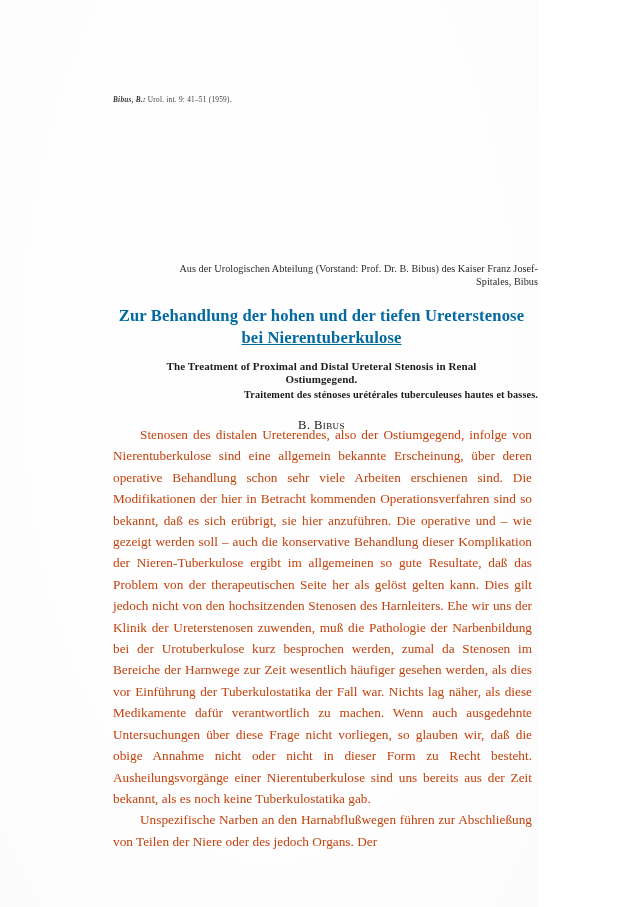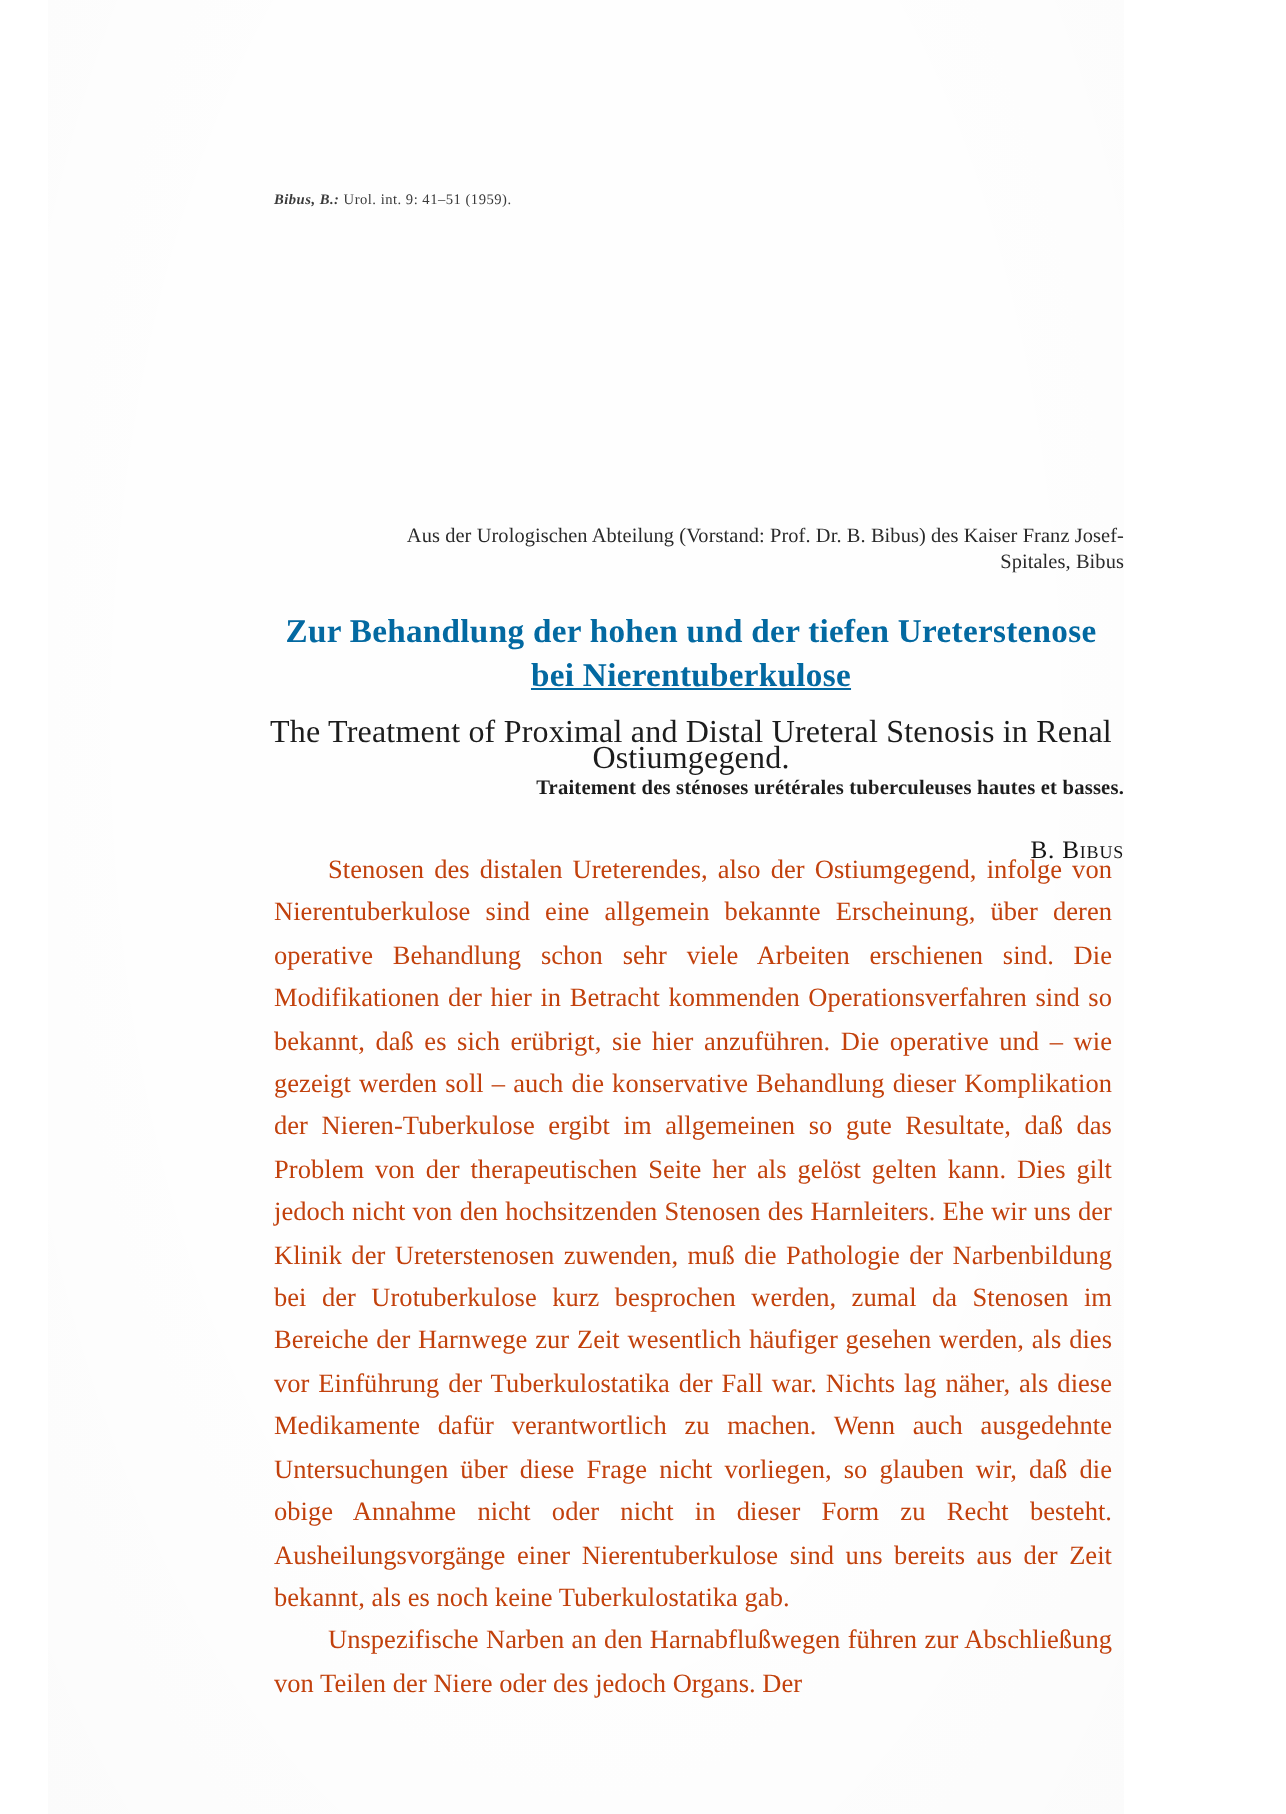--- a/index.html
+++ b/index.html
@@ -8,21 +8,20 @@
     background: #ffffff;
   }
   .page {
     position: relative;
     width: 538px;
     height: 907px;
     background: #fefefe;
     overflow: hidden;
     font-family: "Liberation Serif", "DejaVu Serif", serif;
     color: #111111;
-    margin-left: 24px;
   }
   
   .page::before {
     content: "";
     position: absolute;
     inset: 0;
     background:
       radial-gradient(ellipse at 50% 40%, rgba(255,255,255,0) 55%, rgba(0,0,0,0.012) 100%);
     pointer-events: none;
   }
@@ -65,43 +64,42 @@
     letter-spacing: 0.15px;
     color: #0369a1;
   }
   .main-title .line2 {
     display: block;
     text-decoration: underline;
   }
 
   .sub-en {
     margin-top: 8px;
-    font-size: 16px;
-    font-weight: normal;
+    font-size: 11px;
+    font-weight: bold;
     line-height: 13.2px;
     color: #1c1c1c;
     letter-spacing: 0.1px;
   }
   .sub-fr {
     margin-top: 1px;
     font-size: 10.3px;
     font-weight: bold;
     line-height: 13.2px;
     color: #1c1c1c;
     letter-spacing: 0.1px;
     text-align: right;
   }
 
   .author {
     margin-top: 17px;
     font-size: 12.6px;
     font-variant: small-caps;
     letter-spacing: 0.4px;
     color: #141414;
-    text-align: right;
   }
   .author .initial {
     font-variant: normal;
   }
 
   .body {
     position: absolute;
     left: 113px;
     top: 424px;
     width: 419px;

